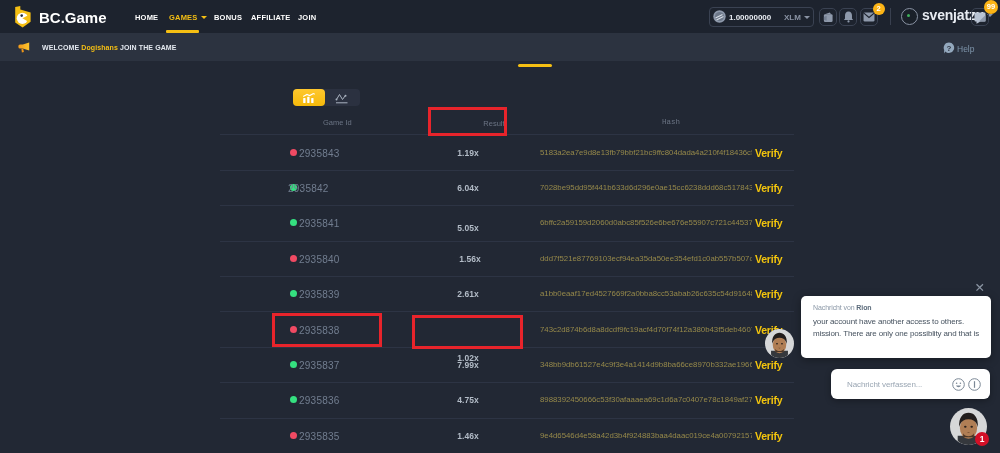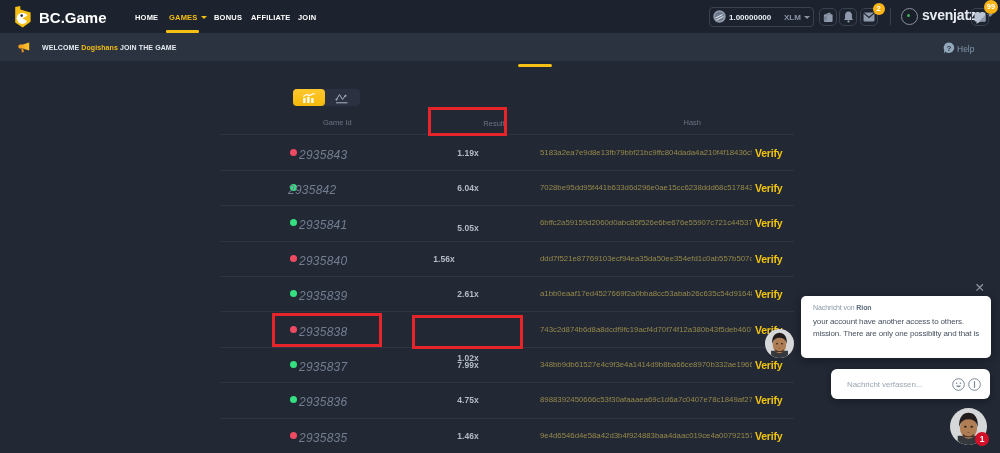--- a/index.html
+++ b/index.html
@@ -9,21 +9,21 @@
 
 #topbar { left:0; top:0; width:1000px; height:33px; background:#1d232e; }
 #annbar { left:0; top:33px; width:1000px; height:28px; background:#2c3340; }
 .nav { font-size:7.5px; font-weight:bold; color:#fff; letter-spacing:.2px; top:13px; }
 .yellow { color:#f5bf13; }
 .caret { display:inline-block; width:0; height:0; border-left:3px solid transparent; border-right:3px solid transparent; border-top:3.5px solid currentColor; vertical-align:middle; margin-left:3px; margin-bottom:1px; }
 .hbtn { width:18px; height:18px; border:1px solid #3a4252; border-radius:5px; top:8px; }
 .badge { background:#fcb415; border-radius:50%; color:#fff; font-weight:bold; text-align:center; }
 
 .hdr { font-size:7.5px; color:#6b7484;margin-left:26px; }
-.row-id { font-size:12px; letter-spacing:.25px; color:#727e90;font-style:italic; }
+.row-id { font-size:10px; letter-spacing:.25px; color:#727e90; }
 .dot { width:7px; height:7px; border-radius:50%; }
 .res { font-size:8.5px; font-weight:bold; color:#b3bcc7; width:60px; text-align:center; }
 .hash { font-size:7.8px; color:#96894a; width:212px; white-space:nowrap; overflow:hidden; }
 .verify { font-size:10.5px; font-weight:bold; color:#f3c50d; letter-spacing:-.2px; }
 .divline { left:220px; width:574px; height:1px; background:#2d3444; }
 .redbox { border:3px solid #e8242b; }
 </style>
 </head>
 <body>
 
@@ -115,21 +115,21 @@
 </svg>
 <svg class="abs" style="left:335px; top:92.5px;" width="14" height="11" viewBox="0 0 14 11">
   <path d="M1.5 6.5 L4.5 1.5 L7.5 6.5 L10 3" stroke="#aab3c0" stroke-width="1" fill="none"></path>
   <circle cx="1.5" cy="6.5" r="1" fill="#aab3c0"></circle>
   <circle cx="10.5" cy="2.8" r="1" fill="#aab3c0"></circle>
   <rect x="1" y="9.3" width="11.5" height="1" fill="#aab3c0"></rect>
 </svg>
 
 <div class="abs hdr" style="left:297px; top:118px;">Game Id</div>
 <div class="abs hdr" style="left:438px; top:119px; width:60px; text-align:center;">Result</div>
-<div class="abs hdr" style="left:615px; top:118px; width:60px; text-align:right;">Hash</div>
+<div class="abs hdr" style="left:615px; top:118px; width:60px; text-align:center;font-family:Liberation Mono, monospace;">Hash</div>
 <div class="abs divline" style="top:134px;"></div>
 
 <div id="rows">
 <div class="abs dot" style="left:289.5px; top:148.5px; background:#f04a63;"></div>
 <div class="abs row-id" style="left:299px; top:147.5px;">2935843</div>
 <div class="abs res" style="left:438px; top:147.5px;">1.19x</div>
 <div class="abs hash" style="left:540px; top:147.5px;">5183a2ea7e9d8e13fb79bbf21bc9ffc804dada4a210f4f18436c5d</div>
 <div class="abs verify" style="left:755px; top:146.5px;">Verify</div>
 <div class="abs divline" style="top:169.7px;"></div>
 <div class="abs dot" style="left:289.5px; top:183.9px; background:#35e080;"></div>
@@ -139,21 +139,21 @@
 <div class="abs verify" style="left:755px; top:181.9px;">Verify</div>
 <div class="abs divline" style="top:205.1px;"></div>
 <div class="abs dot" style="left:289.5px; top:219.3px; background:#35e080;"></div>
 <div class="abs row-id" style="left:299px; top:218.3px;">2935841</div>
 <div class="abs res" style="left:438px; top:223px;">5.05x</div>
 <div class="abs hash" style="left:540px; top:218.3px;">6bffc2a59159d2060d0abc85f526e6be676e55907c721c44537f9</div>
 <div class="abs verify" style="left:755px; top:217.3px;">Verify</div>
 <div class="abs divline" style="top:240.5px;"></div>
 <div class="abs dot" style="left:289.5px; top:254.8px; background:#f04a63;"></div>
 <div class="abs row-id" style="left:299px; top:253.8px;">2935840</div>
-<div class="abs res" style="left:414px; top:253.8px;">1.56x</div>
+<div class="abs res" style="left:440px; top:253.8px;">1.56x</div>
 <div class="abs hash" style="left:540px; top:253.8px;">ddd7f521e87769103ecf94ea35da50ee354efd1c0ab557b507dbe</div>
 <div class="abs verify" style="left:755px; top:252.8px;">Verify</div>
 <div class="abs divline" style="top:276.0px;"></div>
 <div class="abs dot" style="left:289.5px; top:290.2px; background:#35e080;"></div>
 <div class="abs row-id" style="left:299px; top:289.2px;">2935839</div>
 <div class="abs res" style="left:438px; top:289.2px;">2.61x</div>
 <div class="abs hash" style="left:540px; top:289.2px;">a1bb0eaaf17ed4527669f2a0bba8cc53abab26c635c54d9164826</div>
 <div class="abs verify" style="left:755px; top:288.2px;">Verify</div>
 <div class="abs divline" style="top:311.4px;"></div>
 <div class="abs dot" style="left:289.5px; top:325.6px; background:#f04a63;"></div>

